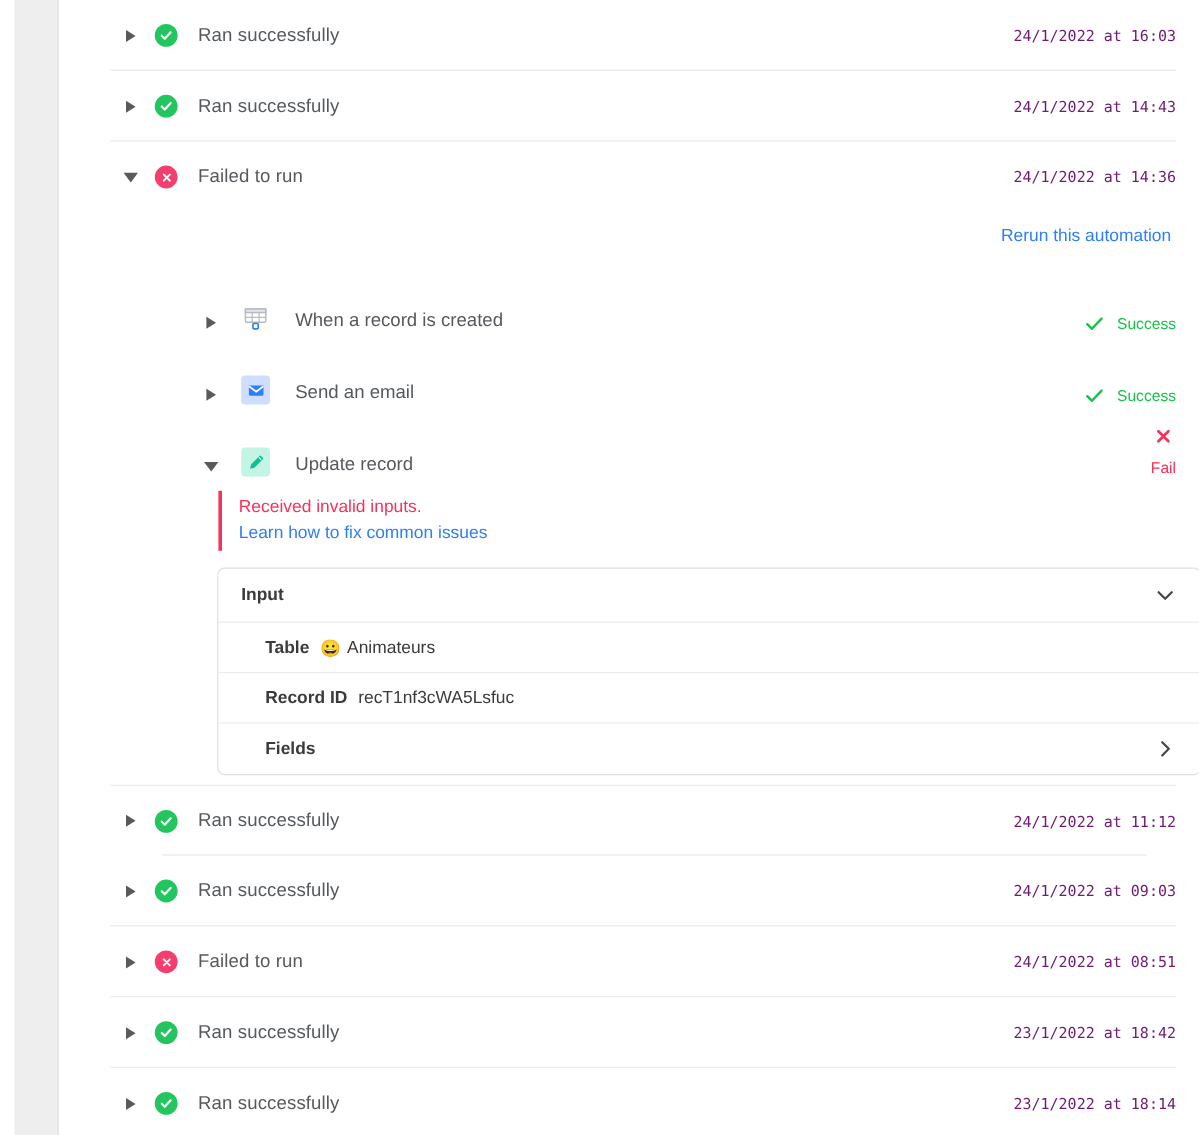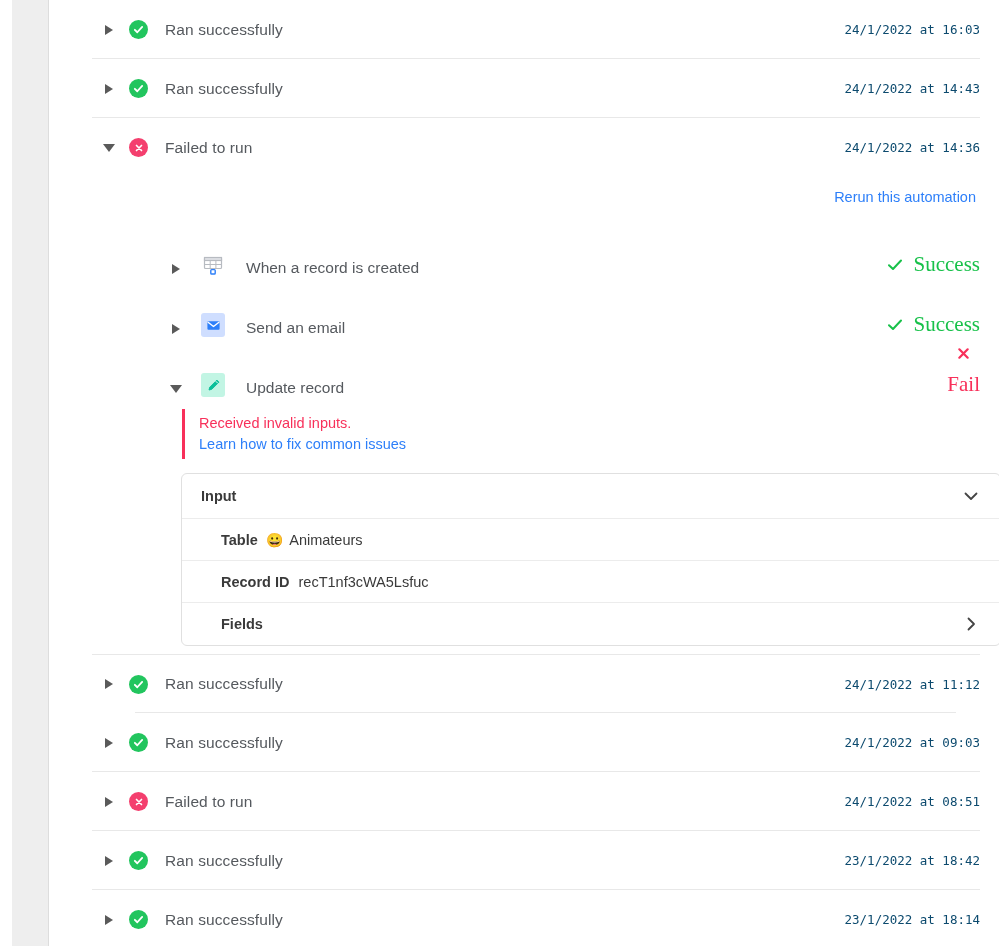--- a/index.html
+++ b/index.html
@@ -81,21 +81,21 @@
     font-size: 15.5px;
     color: #55595e;
     letter-spacing: 0.1px;
   }
 
   .run-time {
     position: absolute;
     right: 24px;
     font-family: "DejaVu Sans Mono", "Liberation Mono", monospace;
     font-size: 12.5px;
-    color: #0c4a6e;
+    color: #701a75;
     letter-spacing: 0px;
   }
 
   
   .detail { position: relative; padding-bottom: 8px; }
   .rerun-row {
     height: 40px;
     display: flex;
     align-items: center;
     justify-content: flex-end;
@@ -138,22 +138,21 @@
     margin-left: 82px;
     font-size: 15.5px;
     color: #55595e;
   }
   .step-status {
     position: absolute;
     right: 24px;
     display: flex;
     align-items: center;
     gap: 12px;
-    font-size: 21px;
-    font-family: Liberation Serif, serif;
+    font-size: 13px;
   }
   .step-status.success { color: #18c14a; }
   .step-status.failure { color: #f8305a; flex-direction: column; }
 
   
   .error-block {
     margin-left: 133px;
     border-left: 3px solid #f8305a;
     padding: 4px 0 4px 14px;
     margin-top: 12px;

